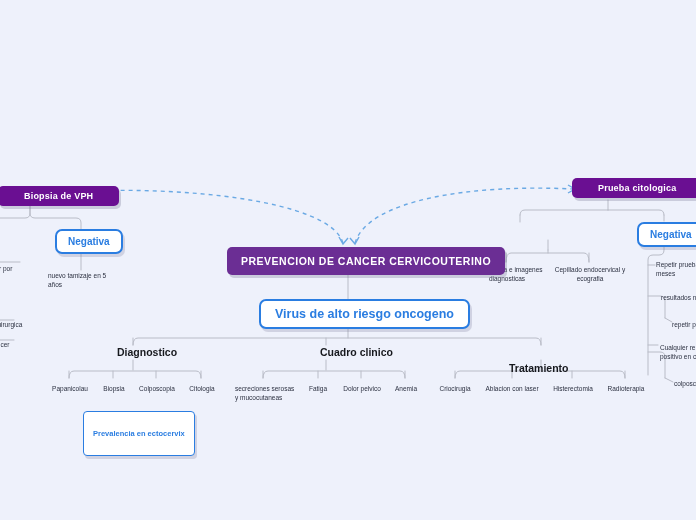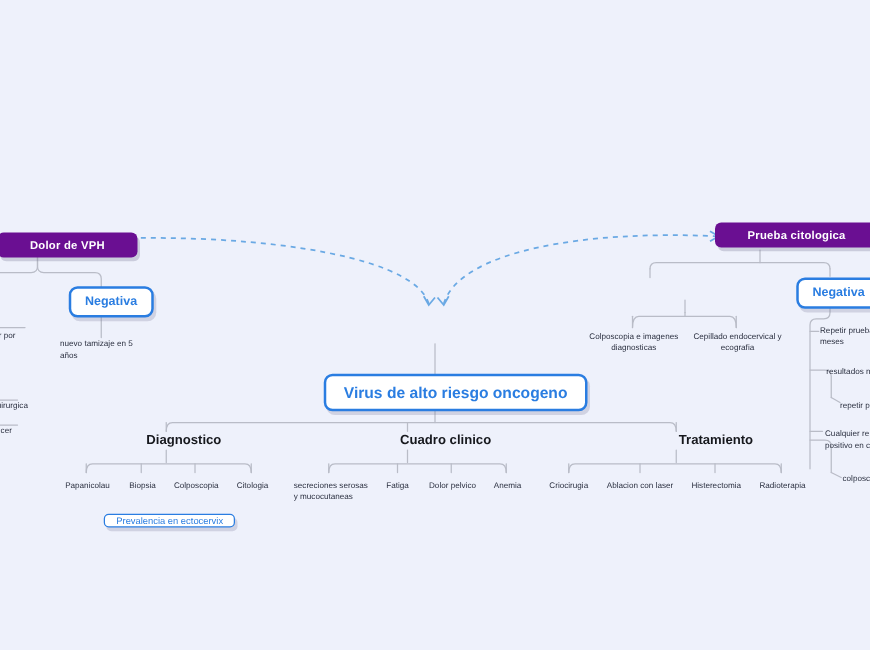--- a/index.html
+++ b/index.html
@@ -65,24 +65,24 @@
     padding: 5px 11px;
     box-shadow: 2px 3px 0 rgba(120,120,150,0.25);
   }
   .nb.big {
     font-size: 12.5px;
     padding: 6px 14px;
     text-align: right;
   }
   .nb.small {
     font-size: 7.5px;
-    font-weight: normal;
+    font-weight: bold;
     border-width: 1px;
     border-radius: 4px;
-    padding: 0 9px;
+    padding: 17px 9px;
     color: #2a7de1;
   }
   
   .nh {
     color: #16181d;
     font-size: 10.5px;
     font-weight: bold;
   }
   
   .nt {
@@ -168,21 +168,21 @@
       <path d="M 541 360 L 541 370"></path>
       <path d="M 455 378 Q 455 371 460 371 L 620 371 Q 625 371 625 378"></path>
       <path d="M 455 371 L 455 378"></path>
       <path d="M 512 371 L 512 378"></path>
       <path d="M 572 371 L 572 378"></path>
       <path d="M 625 371 L 625 378"></path>
     </g>
   </svg>
 
   <div class="node np" style="left:-2px; top:186px;">
-    <span>Dolor de VPH</span>
+    <span>Biopsia de VPH</span>
   </div>
 
   <div class="node nb" style="left:55px; top:229px;">
     <span>Negativa</span>
   </div>
 
   <div class="node nt left" style="left:48px; top:271px; width:70px;">nuevo tamizaje en 5 años</div>
   <div class="node nt left" style="left:-10px; top:264px; width:40px;">mar por</div>
   <div class="node nt left" style="left:-12px; top:320px; width:44px;">roquirurgica</div>
   <div class="node nt left" style="left:-10px; top:340px; width:40px;">cancer</div>
@@ -197,28 +197,31 @@
 
   <div class="node nt center" style="left:471px; top:265px; width:72px;">Colposcopia e imagenes diagnosticas</div>
   <div class="node nt center" style="left:552px; top:265px; width:76px;">Cepillado endocervical y ecografia</div>
 
   <div class="node nt left" style="left:656px; top:260px; width:52px;">Repetir prueba a  meses</div>
   <div class="node nt left" style="left:661px; top:293px; width:48px;">resultados n</div>
   <div class="node nt left" style="left:672px; top:320px; width:44px;">repetir p</div>
   <div class="node nt left" style="left:660px; top:343px; width:50px;">Cualquier re  positivo en c</div>
   <div class="node nt left" style="left:674px; top:379px; width:44px;">colposco</div>
 
+  <div class="node ntitle" style="left:227px; top:247px;">
+    <span>PREVENCION DE CANCER CERVICOUTERINO</span>
+  </div>
 
   <div class="node nb big" style="left:259px; top:299px;">
     <span>Virus de alto riesgo oncogeno</span>
   </div>
 
   <div class="node nh" style="left:97px; top:346px;padding-left:20px;">Diagnostico</div>
   <div class="node nh" style="left:288px; top:346px;margin-left:32px;">Cuadro clinico</div>
-  <div class="node nh" style="left:509px; top:346px;margin-left:34px;">Tratamiento</div>
+  <div class="node nh" style="left:509px; top:362px;">Tratamiento</div>
 
   <div class="node nt center" style="left:46px; top:384px; width:48px;">Papanicolau</div>
   <div class="node nt center" style="left:93px; top:384px; width:42px;">Biopsia</div>
   <div class="node nt center" style="left:132px; top:384px; width:50px;">Colposcopia</div>
   <div class="node nt center" style="left:181px; top:384px; width:42px;">Citologia</div>
 
   <div class="node nt left" style="left:235px; top:384px; width:62px;">secreciones serosas y mucocutaneas</div>
   <div class="node nt center" style="left:300px; top:384px; width:36px;">Fatiga</div>
   <div class="node nt center" style="left:338px; top:384px; width:48px;">Dolor pelvico</div>
   <div class="node nt center" style="left:386px; top:384px; width:40px;">Anemia</div>

